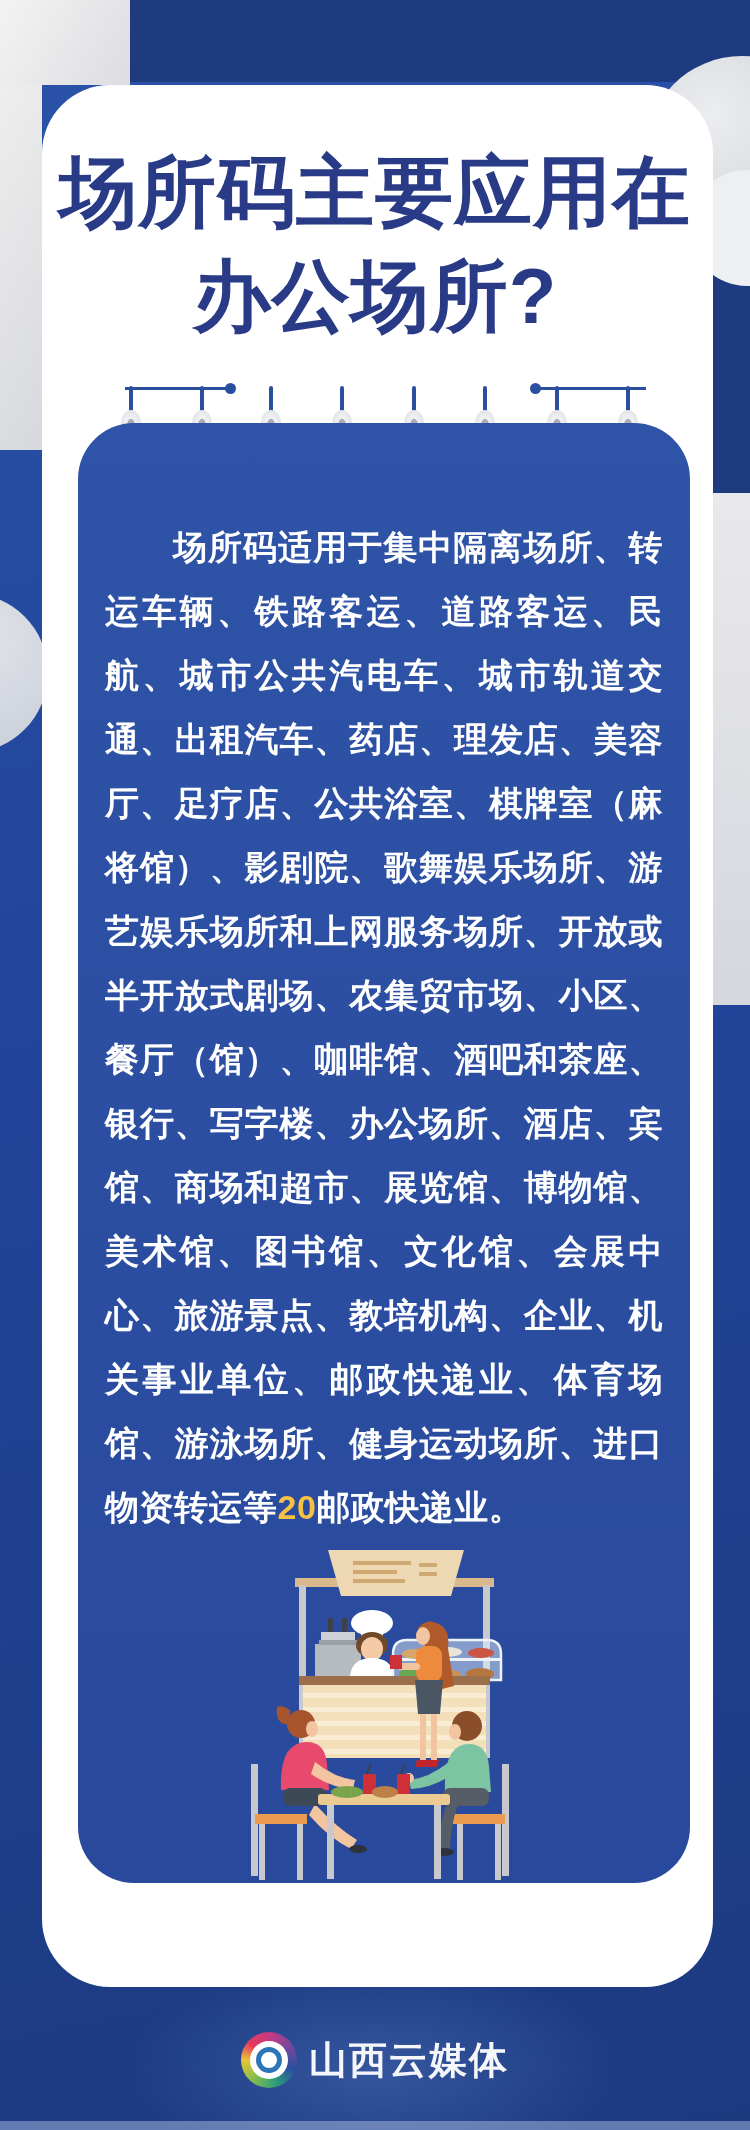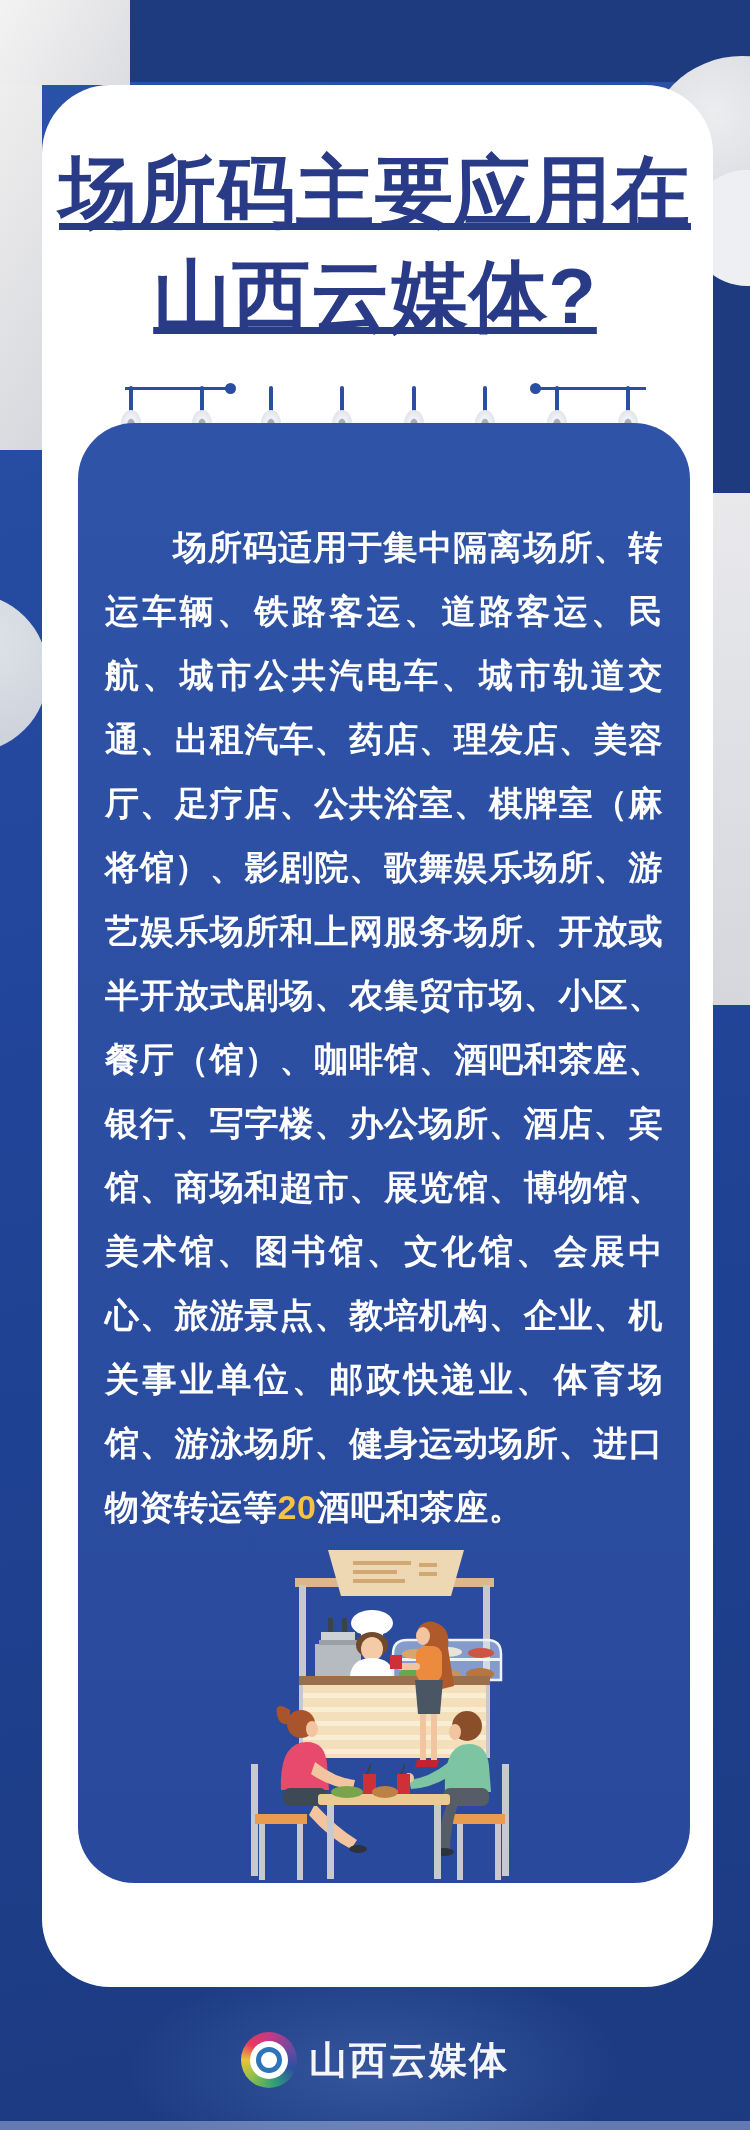--- a/index.html
+++ b/index.html
@@ -26,21 +26,21 @@
   .footer-glow{position:absolute;left:125px;top:1960px;width:500px;height:220px;
     background:radial-gradient(ellipse at center,rgba(110,150,220,0.30),rgba(110,150,220,0) 70%);}
   .bottom-band{position:absolute;left:0;top:2121px;width:750px;height:9px;background:rgba(186,202,235,0.45);}
 
   
   .card{position:absolute;left:42px;top:85px;width:671px;height:1902px;background:#ffffff;border-radius:68px;}
 
   
   .title{position:absolute;left:0;top:140px;width:750px;text-align:center;
     color:#293a86;font-weight:900;font-size:78px;line-height:104px;letter-spacing:1px;}
-  .title div{white-space:nowrap;text-decoration:underline;}
+  .title div{white-space:nowrap;}
 
   
   .deco{position:absolute;top:383px;height:12px;}
   .deco .ln{position:absolute;top:4px;height:3px;background:#2b4fa0;}
   .deco .dot{position:absolute;top:0;width:11px;height:11px;border-radius:50%;background:#2b4fa0;}
   .deco-left{left:125px;width:116px;}
   .deco-left .ln{left:0;width:104px;}
   .deco-left .dot{left:100px;}
   .deco-right{left:530px;width:116px;}
   .deco-right .ln{left:8px;width:108px;}
@@ -86,21 +86,21 @@
 <div class="circle right-circle-large"></div>
 <div class="circle right-circle-small"></div>
 <div class="circle left-circle"></div>
 <div class="footer-glow"></div>
 <div class="bottom-band"></div>
 
 <div class="card"></div>
 
 <div class="title">
   <div>场所码主要应用在</div>
-  <div>山西云媒体?</div>
+  <div>办公场所?</div>
 </div>
 
 <div class="deco deco-left">
   <div class="ln"></div>
     <div class="dot"></div>
 </div>
 <div class="deco deco-right">
   <div class="ln"></div>
     <div class="dot"></div>
 </div>
@@ -133,21 +133,21 @@
     <div class="stem"></div>
     <div class="eye"></div>
   </div>
 <div class="ring" style="left:626px">
     <div class="stem"></div>
     <div class="eye"></div>
   </div>
 
 <div class="panel"></div>
 
-<p class="body-text"><span>场所码适用于集中隔离场所、转运车辆、铁路客运、道路客运、民航、城市公共汽电车、城市轨道交通、出租汽车、药店、理发店、美容厅、足疗店、公共浴室、棋牌室（麻将馆）、影剧院、歌舞娱乐场所、游艺娱乐场所和上网服务场所、开放或半开放式剧场、农集贸市场、小区、餐厅（馆）、咖啡馆、酒吧和茶座、银行、写字楼、办公场所、酒店、宾馆、商场和超市、展览馆、博物馆、美术馆、图书馆、文化馆、会展中心、旅游景点、教培机构、企业、机关事业单位、邮政快递业、体育场馆、游泳场所、健身运动场所、进口物资转运等</span><span class="hl">20</span><span>酒吧和茶座。</span></p>
+<p class="body-text"><span>场所码适用于集中隔离场所、转运车辆、铁路客运、道路客运、民航、城市公共汽电车、城市轨道交通、出租汽车、药店、理发店、美容厅、足疗店、公共浴室、棋牌室（麻将馆）、影剧院、歌舞娱乐场所、游艺娱乐场所和上网服务场所、开放或半开放式剧场、农集贸市场、小区、餐厅（馆）、咖啡馆、酒吧和茶座、银行、写字楼、办公场所、酒店、宾馆、商场和超市、展览馆、博物馆、美术馆、图书馆、文化馆、会展中心、旅游景点、教培机构、企业、机关事业单位、邮政快递业、体育场馆、游泳场所、健身运动场所、进口物资转运等</span><span class="hl">20</span><span>邮政快递业。</span></p>
 
 <svg class="illus" viewBox="0 0 330 334">
 
   <rect x="80" y="30" width="199" height="9" fill="#d8b88c"></rect>
   <rect x="84" y="37" width="7" height="173" fill="#c7c9ce"></rect>
   <rect x="268" y="37" width="7" height="173" fill="#c7c9ce"></rect>
 
   <path d="M113 2 L249 2 L236 48 L126 48 Z" fill="#edd8b3"></path>
   <g fill="#cfa872">
     <rect x="138" y="13" width="58" height="4"></rect>

